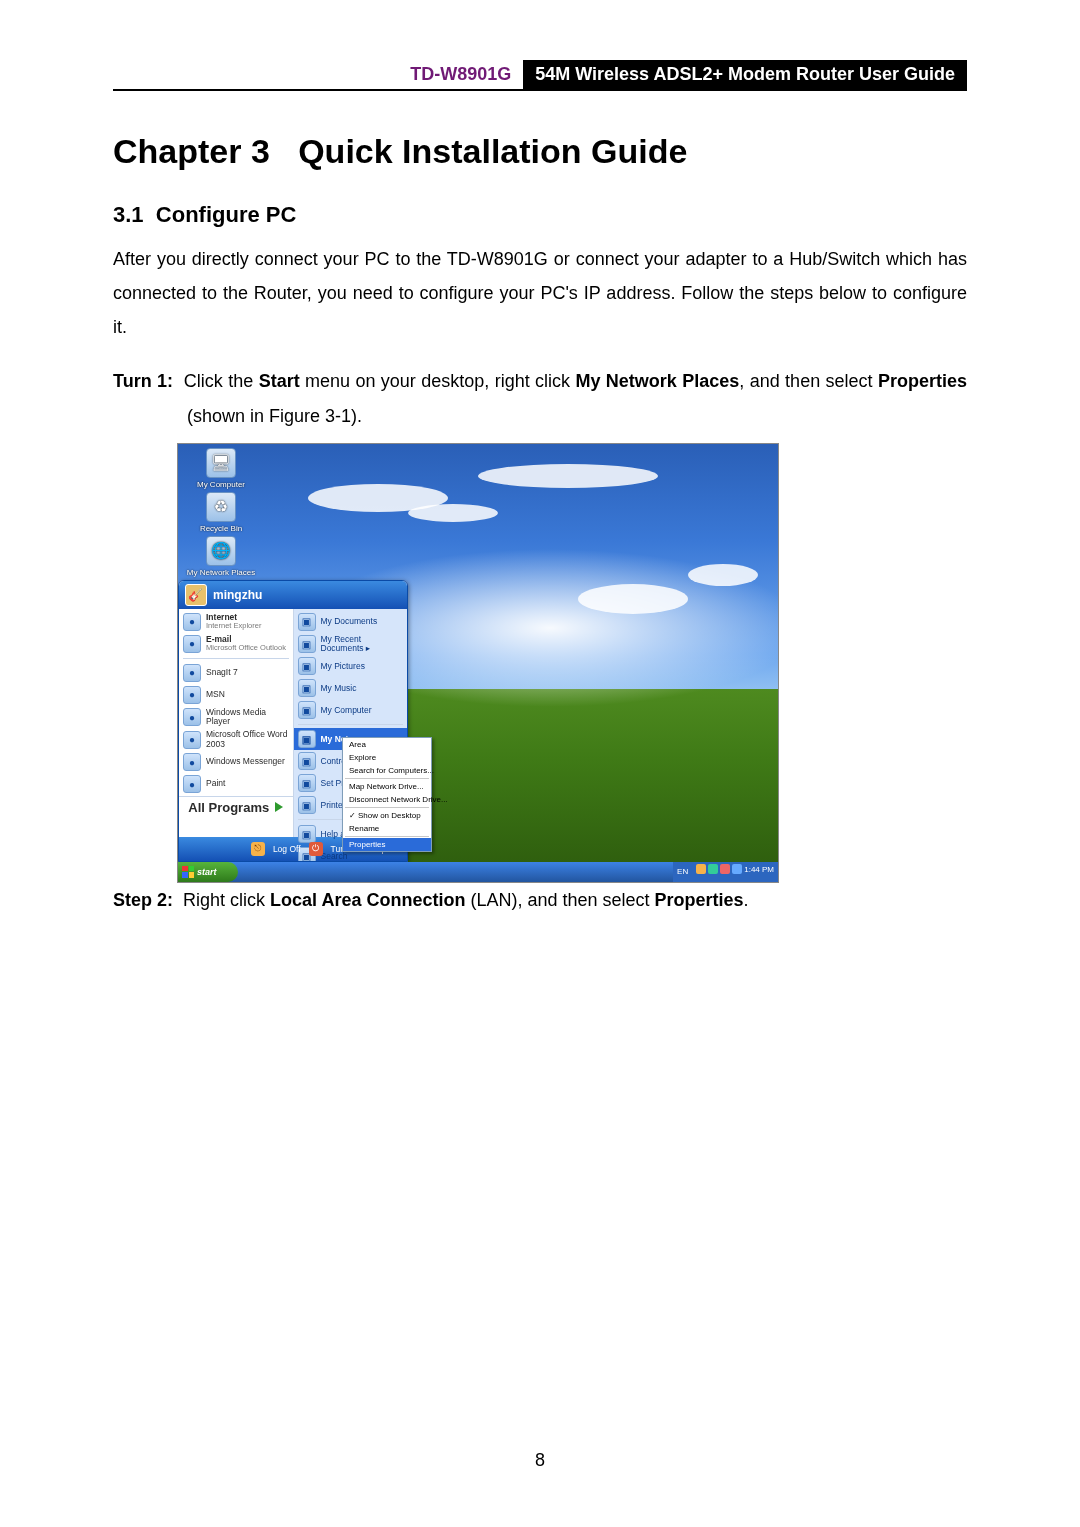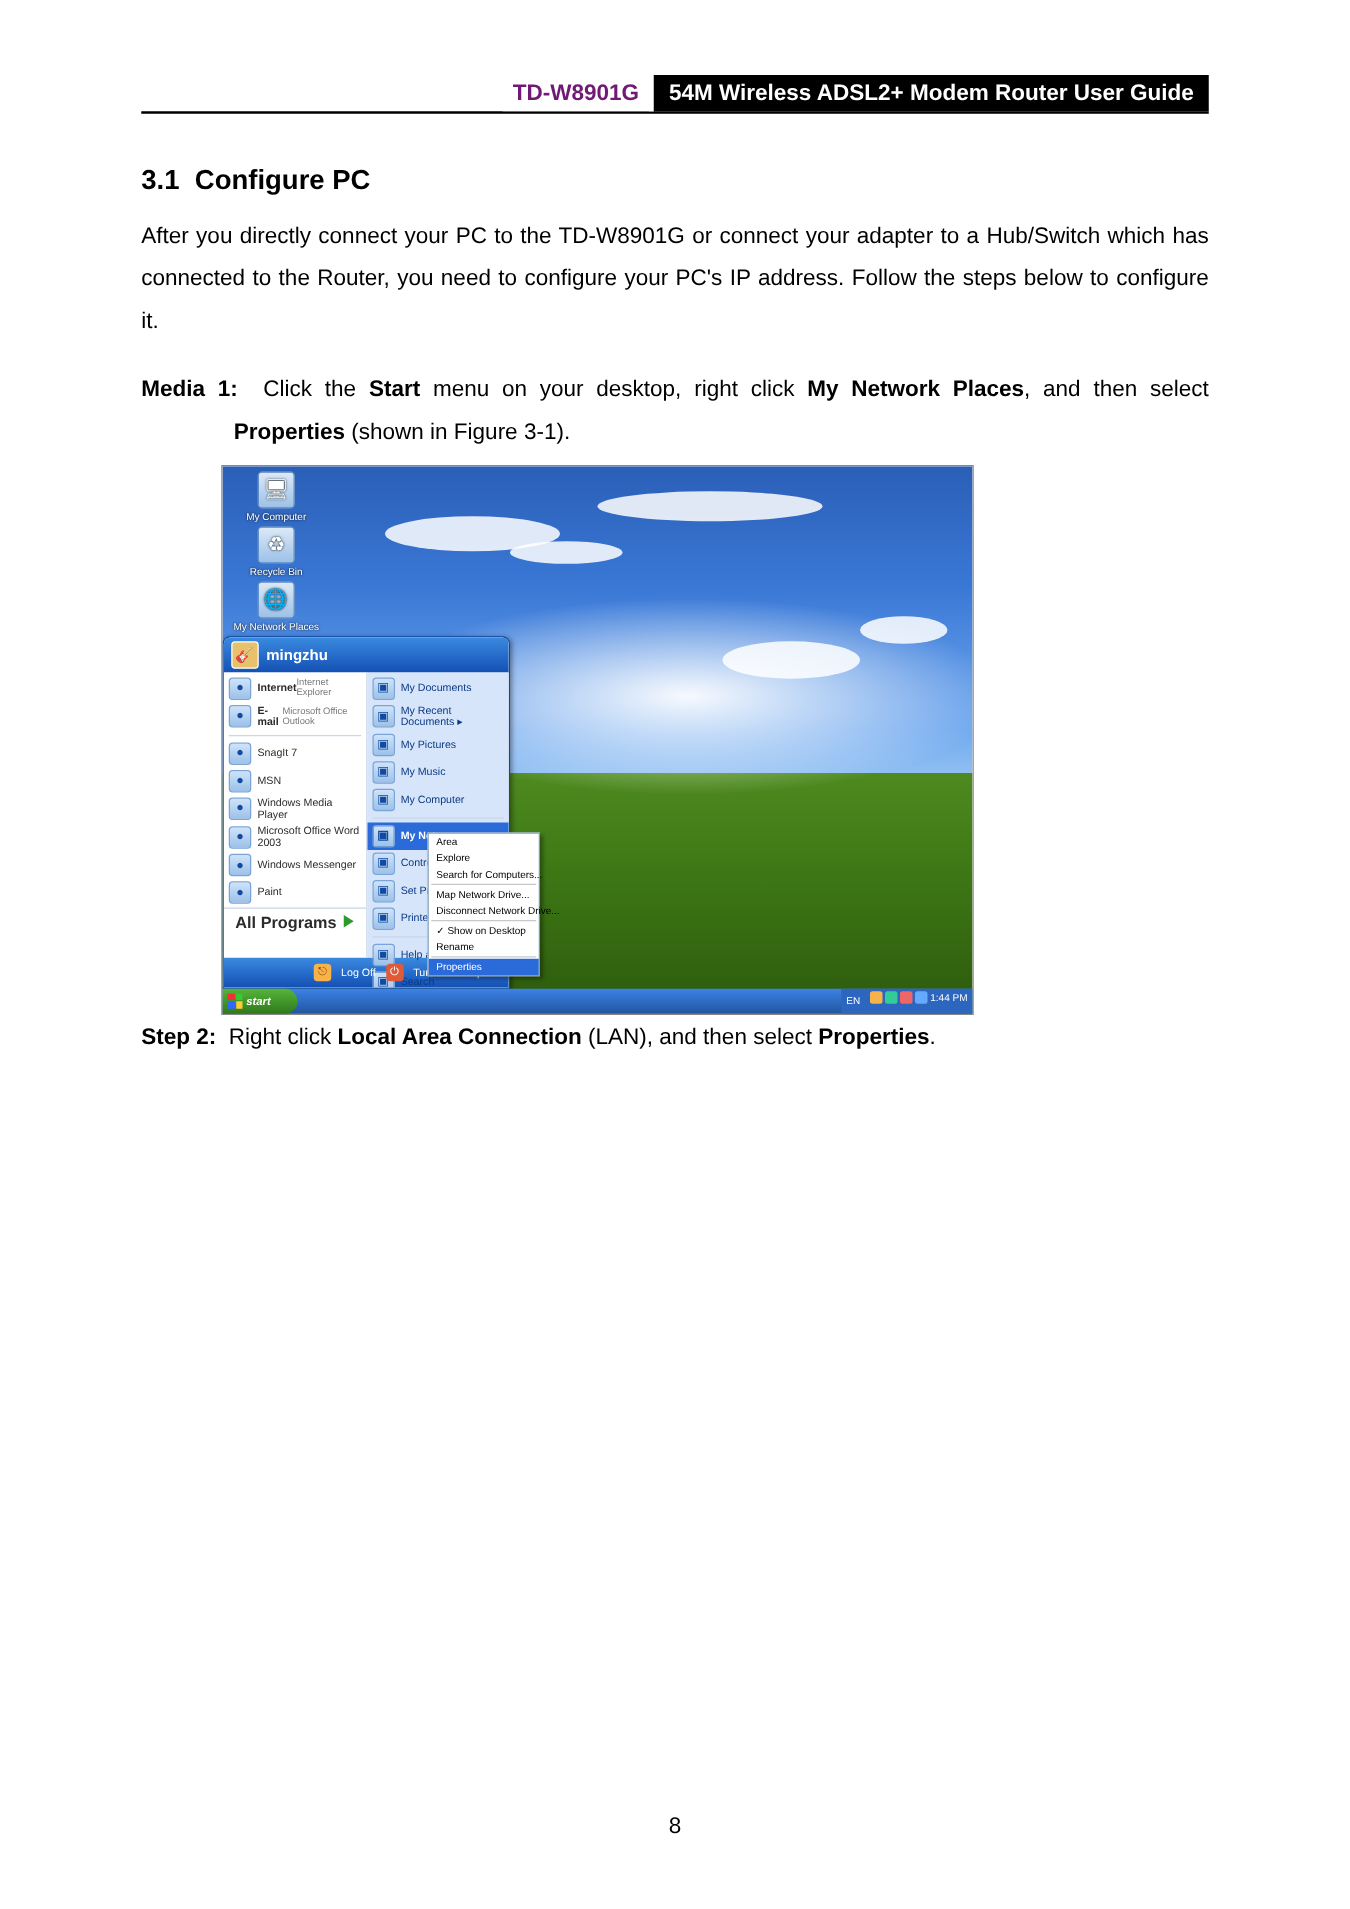--- a/index.html
+++ b/index.html
@@ -124,21 +124,21 @@
     line-height:1.1;
   }
   .sm-left .sm-item{color:#2b2b2b;}
   .sm-item .ico{
     width:16px;height:16px;flex:0 0 16px;border-radius:3px;
     background:linear-gradient(#cfe3fb,#9cc1e8);
     border:1px solid #7aa4d6;
     display:flex;align-items:center;justify-content:center;font-size:10px;color:#114a9e;
   }
   .sm-item.two-line{align-items:flex-start;}
-  .sm-item.two-line .txt{display:flex;flex-direction:row;align-items:center;}
+  .sm-item.two-line .txt{display:flex;flex-direction:column;}
   .sm-item.two-line .sub{color:#7a7a7a;font-size:7.5px;}
   .sep{height:1px;background:#c8d6ea;margin:3px 4px;}
   .sm-allprog{
     display:flex;align-items:center;justify-content:center;gap:6px;
     font-size:13px;font-weight:bold;color:#2b2b2b;margin-top:1px;height:20px;
     border-top:1px solid #c8d6ea;
   }
   .sm-allprog .tri{width:0;height:0;border-left:8px solid #2e9a2e;border-top:5px solid transparent;border-bottom:5px solid transparent;}
   .sm-foot{
     height:24px;background:linear-gradient(#3a8ae0,#1450b4);
@@ -198,29 +198,32 @@
 </head>
 <body>
 
 <div class="page">
 
   <div class="header-bar">
     <div class="model-cell">TD-W8901G</div>
     <div class="title-cell">54M Wireless ADSL2+ Modem Router User Guide</div>
   </div>
 
+  <h1 class="chapter">
+    <span>Chapter 3</span>&nbsp;&nbsp;&nbsp;<span>Quick Installation Guide</span>
+  </h1>
 
   <h2 class="section">
     <span>3.1</span>&nbsp;&nbsp;<span>Configure PC</span>
   </h2>
 
   <p class="body">After you directly connect your PC to the TD-W8901G or connect your adapter to a Hub/Switch which has connected to the Router, you need to configure your PC's IP address. Follow the steps below to configure it.</p>
 
   <p class="step">
-    <span class="bold">Media 1:</span>&nbsp;
+    <span class="bold">Turn 1:</span>&nbsp;
     <span>Click the </span><span class="bold">Start</span><span> menu on your desktop, right click </span><span class="bold">My Network Places</span><span>, and then select </span><span class="bold">Properties</span><span> (shown in Figure 3-1).</span>
   </p>
 
   <div class="figure-wrap">
     <div class="figure">
       <div class="bliss"></div>
       <div class="cloud c1"></div>
       <div class="cloud c2"></div>
       <div class="cloud c3"></div>
       <div class="cloud c4"></div>

